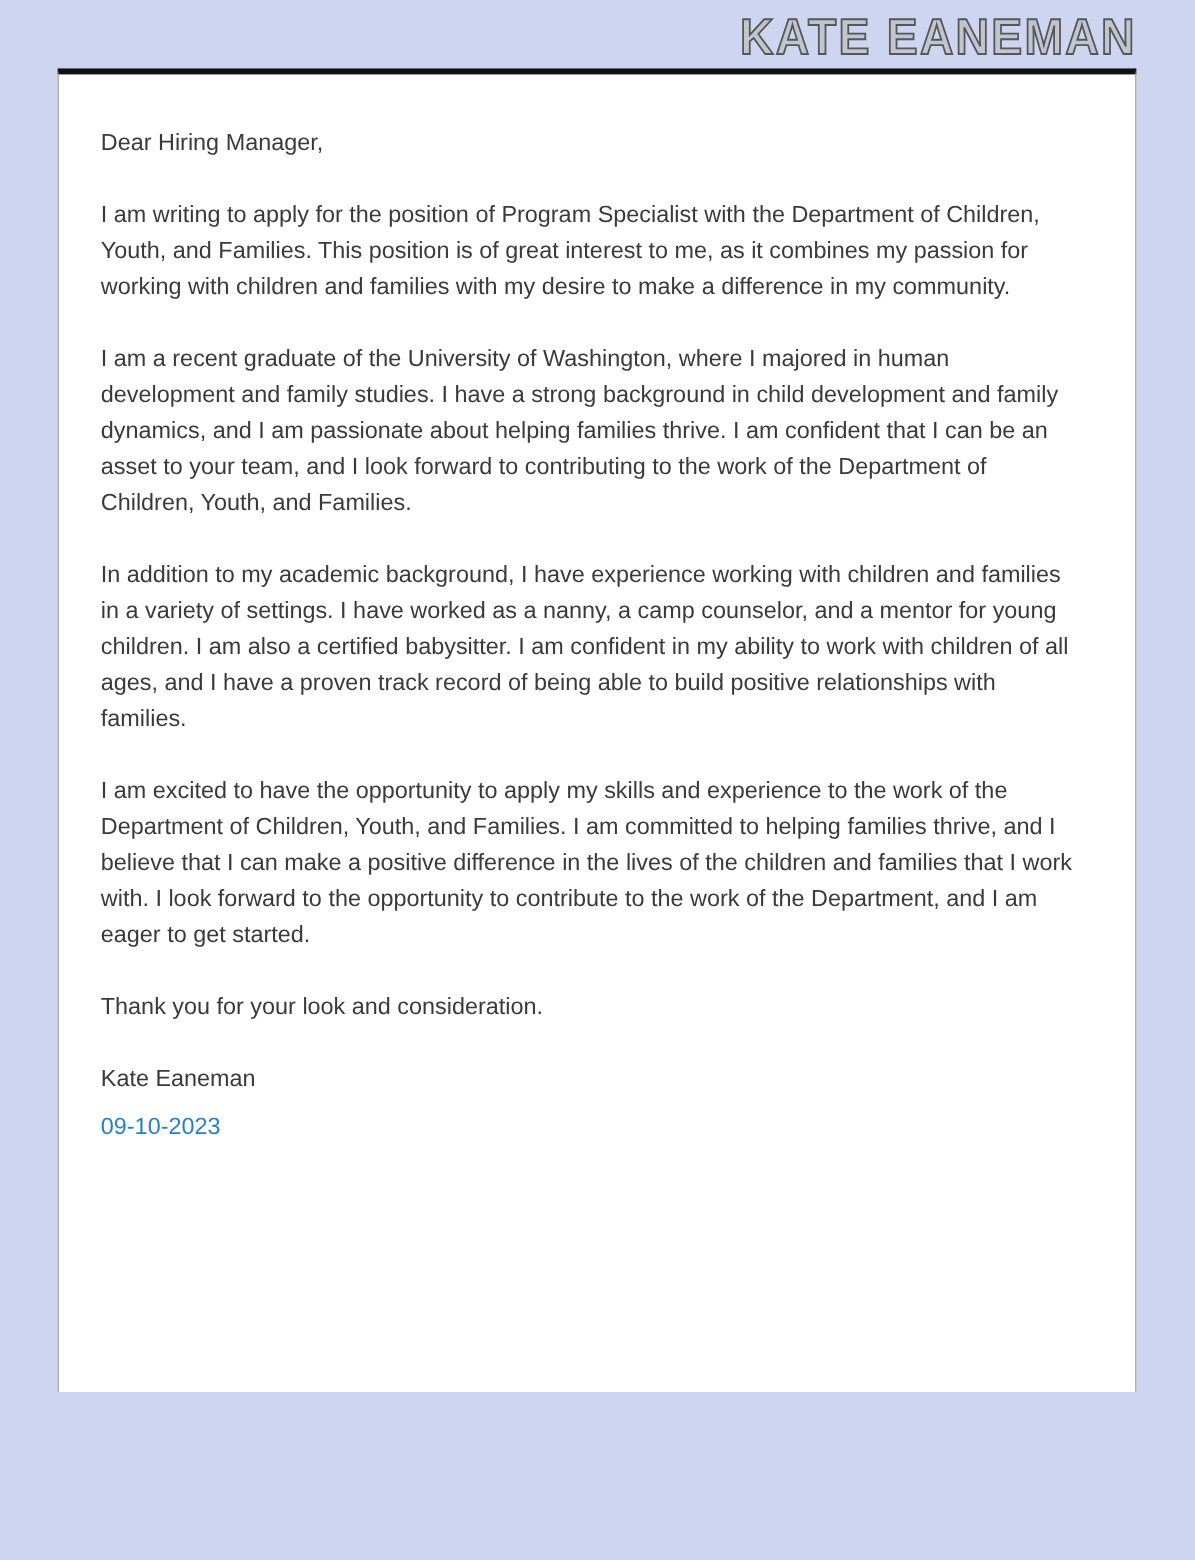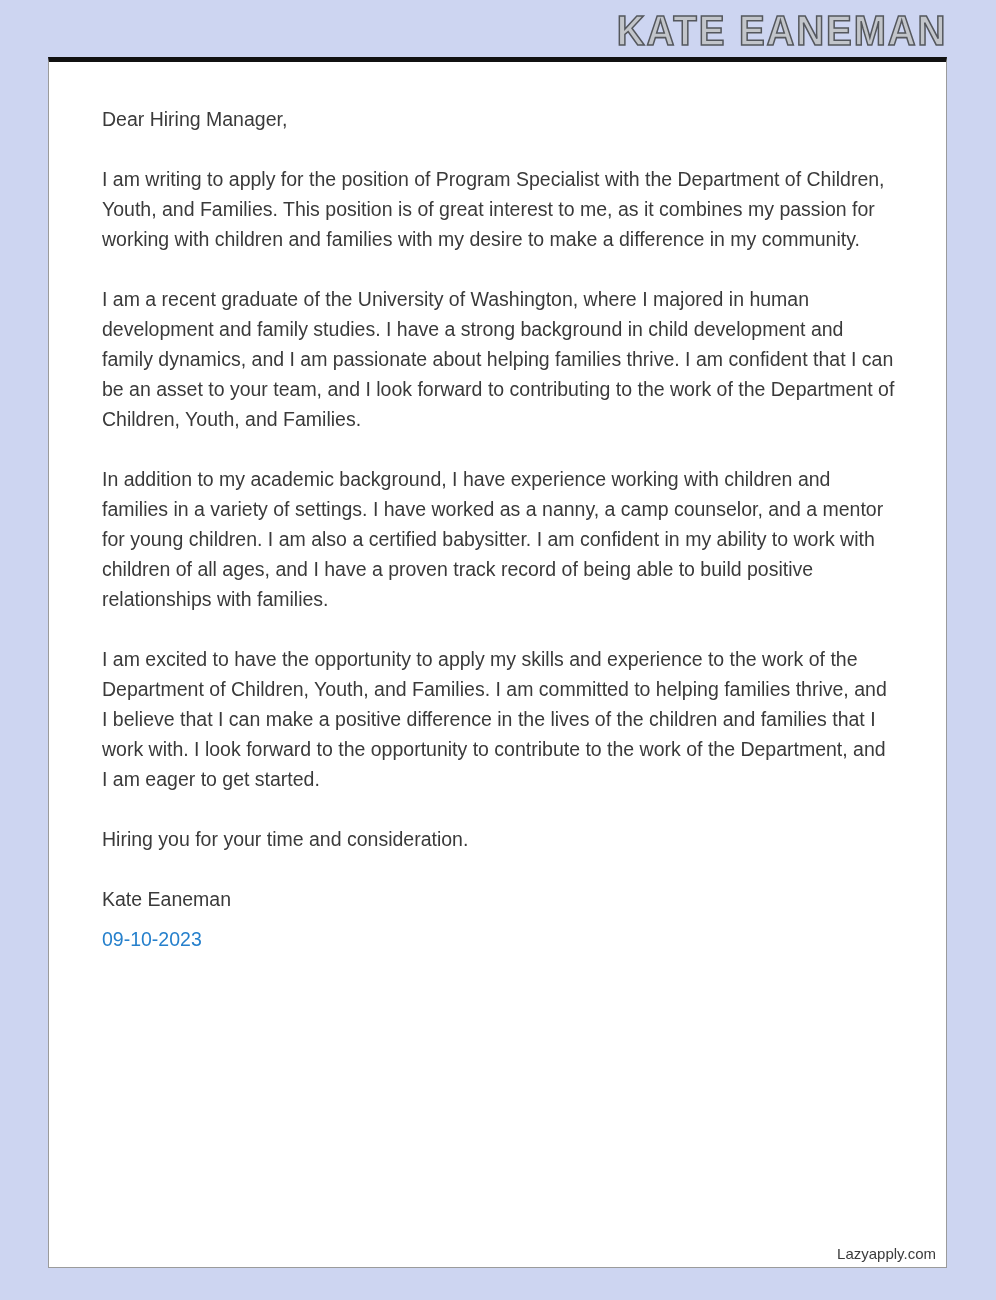--- a/index.html
+++ b/index.html
@@ -8,21 +8,21 @@
     }
     body {
       width: 996px;
       height: 1300px;
       background: var(--background, #cdd5f1);
       font-family: "Liberation Sans", "DejaVu Sans", sans-serif;
     }
     .canvas {
       position: relative;
       width: 996px;
-      height: 1300px;
+      height: 1160px;
       overflow: hidden;
     }
     
     .header-name {
       position: absolute;
       top: 8px;
       right: 49px;
       font-size: 42px;
       font-weight: 700;
       letter-spacing: 2px;
@@ -38,21 +38,21 @@
     .page {
       position: absolute;
       left: 48px;
       top: 57px;
       width: 899px;
       height: 1211px;
       box-sizing: border-box;
       background: #ffffff;
       border: 1px solid #9b9b9b;
       border-top: 5px solid var(--page-top-bar, #111111);
-      padding: 42px 50px 0 53px;
+      padding: 42px 50px 0 35px;
     }
     .page p {
       margin: 0 0 30px 0;
       font-size: 19.5px;
       line-height: 30px;
       color: #3a3a3a;
     }
     .page p.signature {
       margin-bottom: 10px;
     }
@@ -80,21 +80,21 @@
     <p class="salutation">Dear Hiring Manager,</p>
 
     <p class="para">I am writing to apply for the position of Program Specialist with the Department of Children, Youth, and Families. This position is of great interest to me, as it combines my passion for working with children and families with my desire to make a difference in my community.</p>
 
     <p class="para">I am a recent graduate of the University of Washington, where I majored in human development and family studies. I have a strong background in child development and family dynamics, and I am passionate about helping families thrive. I am confident that I can be an asset to your team, and I look forward to contributing to the work of the Department of Children, Youth, and Families.</p>
 
     <p class="para">In addition to my academic background, I have experience working with children and families in a variety of settings. I have worked as a nanny, a camp counselor, and a mentor for young children. I am also a certified babysitter. I am confident in my ability to work with children of all ages, and I have a proven track record of being able to build positive relationships with families.</p>
 
     <p class="para">I am excited to have the opportunity to apply my skills and experience to the work of the Department of Children, Youth, and Families. I am committed to helping families thrive, and I believe that I can make a positive difference in the lives of the children and families that I work with. I look forward to the opportunity to contribute to the work of the Department, and I am eager to get started.</p>
 
-    <p class="para">Hiring you for your time and consideration.</p>
+    <p class="para">Thank you for your look and consideration.</p>
 
 
     <p class="signature">Kate Eaneman</p>
 
     <p class="date">09-10-2023</p>
 
     <div class="footer-brand">Lazyapply.com</div>
   </div>
 
 </div>

